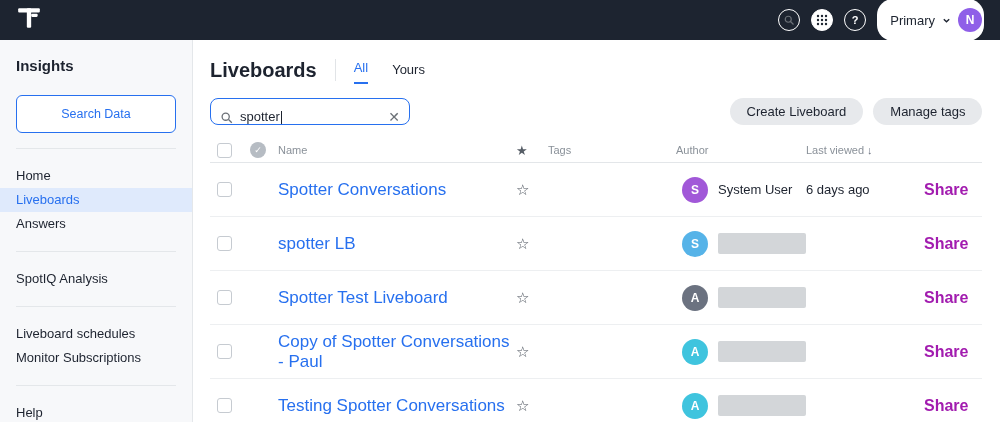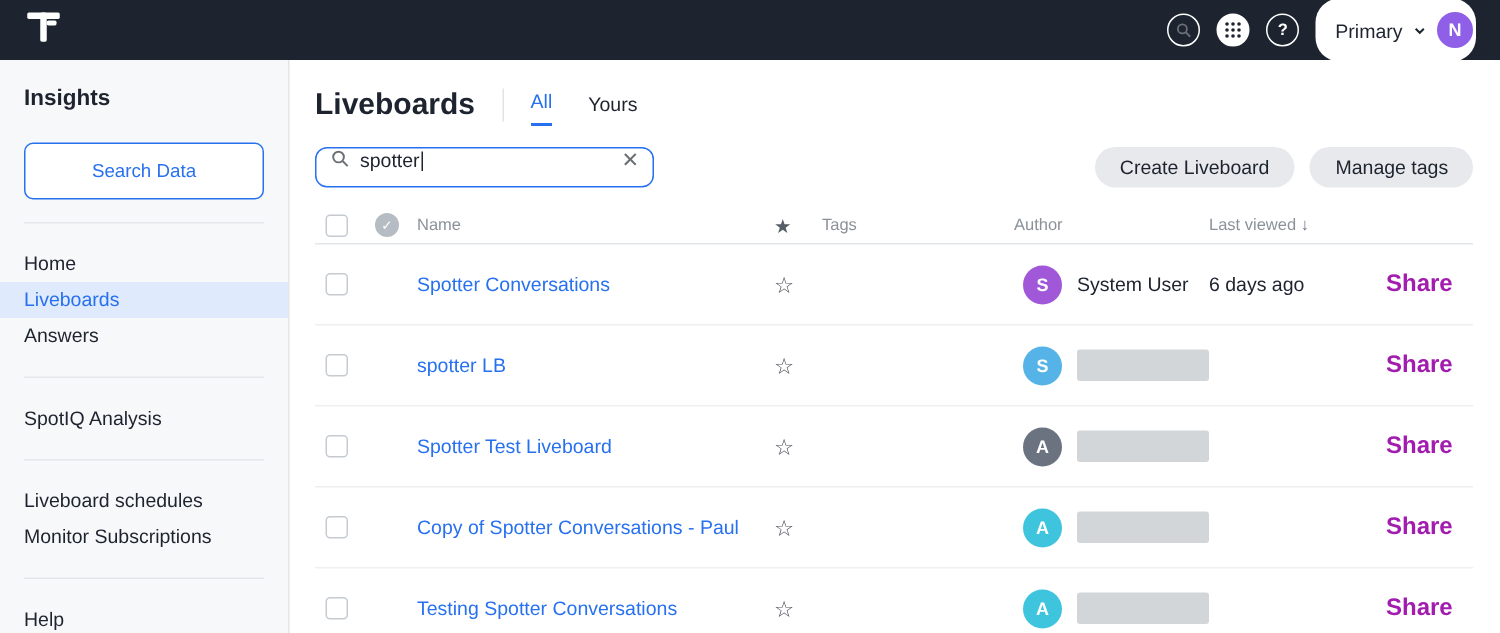--- a/index.html
+++ b/index.html
@@ -39,22 +39,22 @@
   .main { flex: 1; padding: 16px 20px 0 17px; }
   .title-row { display: flex; align-items: center; }
   .page-title { font-size: 20px; font-weight: bold; }
   .vdiv { width: 1px; height: 22px; background: #e1e4e7; margin: 0 18px; }
   .tabs { display: flex; gap: 24px; align-items: flex-end; height: 28px; }
   .tab { font-size: 13px; padding-bottom: 7px; cursor: pointer; color: #1d232f; }
   .tab.active { color: #2770ef; border-bottom: 2px solid #2770ef; }
 
   .controls-row { margin-top: 14px; display: flex; align-items: center;
                   justify-content: space-between; }
-  .search-box { width: 226px; height: 27px; border: 1px solid #2770ef; border-radius: 8px;
-                display: flex; align-items: flex-start; padding: 0 9px; gap: 7px; background: #fff; }
+  .search-box { width: 200px; height: 27px; border: 1px solid #2770ef; border-radius: 8px;
+                display: flex; align-items: flex-end; padding: 0 9px; gap: 7px; background: #fff; }
   .search-text { font-size: 13px; flex: 1; white-space: nowrap; }
   .caret { display: inline-block; width: 1px; height: 13px; background: #1d232f;
            vertical-align: middle; margin-left: 1px; }
   .clear-x { color: #6b7076; font-size: 14px; cursor: pointer; line-height: 1; }
   .mag { stroke: #6b7076; fill: none; stroke-width: 1.6; }
   .actions { display: flex; gap: 10px; }
   .pill-btn { background: #e7e9ec; border: none; border-radius: 16px; height: 27px;
               padding: 0 17px; font-size: 13px; color: #1d232f; cursor: pointer;
               font-family: "Liberation Sans", sans-serif; }
 
@@ -65,21 +65,21 @@
       align-items: center; }
   .t-head { height: 25px; border-bottom: 1px solid #e3e6e9; color: #8a9199; font-size: 11px; }
   .t-row { height: 54px; border-bottom: 1px solid #edeff1; }
   .cell { display: flex; align-items: center; }
   .checkbox { width: 15px; height: 15px; border: 1.5px solid #c6cbd1; border-radius: 3px;
               background: #fff; cursor: pointer; margin-left: 7px; }
   .badge { width: 16px; height: 16px; border-radius: 50%; background: #b6bcc3; color: #fff;
            font-size: 9px; display: flex; align-items: center; justify-content: center; }
   .head-star { color: #565d66; font-size: 13px; }
   .sort-arrow { color: #6b7280; font-size: 11px; margin-left: 3px; }
-  .name-link { color: #2770ef; font-size: 13px; text-decoration: none; cursor: pointer; }
+  .name-link { color: #2770ef; font-size: 17px; text-decoration: none; cursor: pointer; }
   .star-outline { color: #4a515b; font-size: 15px; cursor: pointer; }
   .avatar { width: 26px; height: 26px; border-radius: 50%; color: #fff; font-size: 12px;
             font-weight: bold; display: flex; align-items: center; justify-content: center;
             margin-left: 6px; flex-shrink: 0; }
   .author-name { font-size: 13px; margin-left: 10px; }
   .redacted { width: 112px; height: 21px; background: #d3d6d9; border-radius: 2px;
               margin-left: 10px; }
   .last-viewed { font-size: 13px; }
   .c-share { justify-content: flex-end; padding-right: 14px; }
   .share-link { color: #a21caf; font-size: 16px; text-decoration: none; cursor: pointer; font-weight: bold; }

